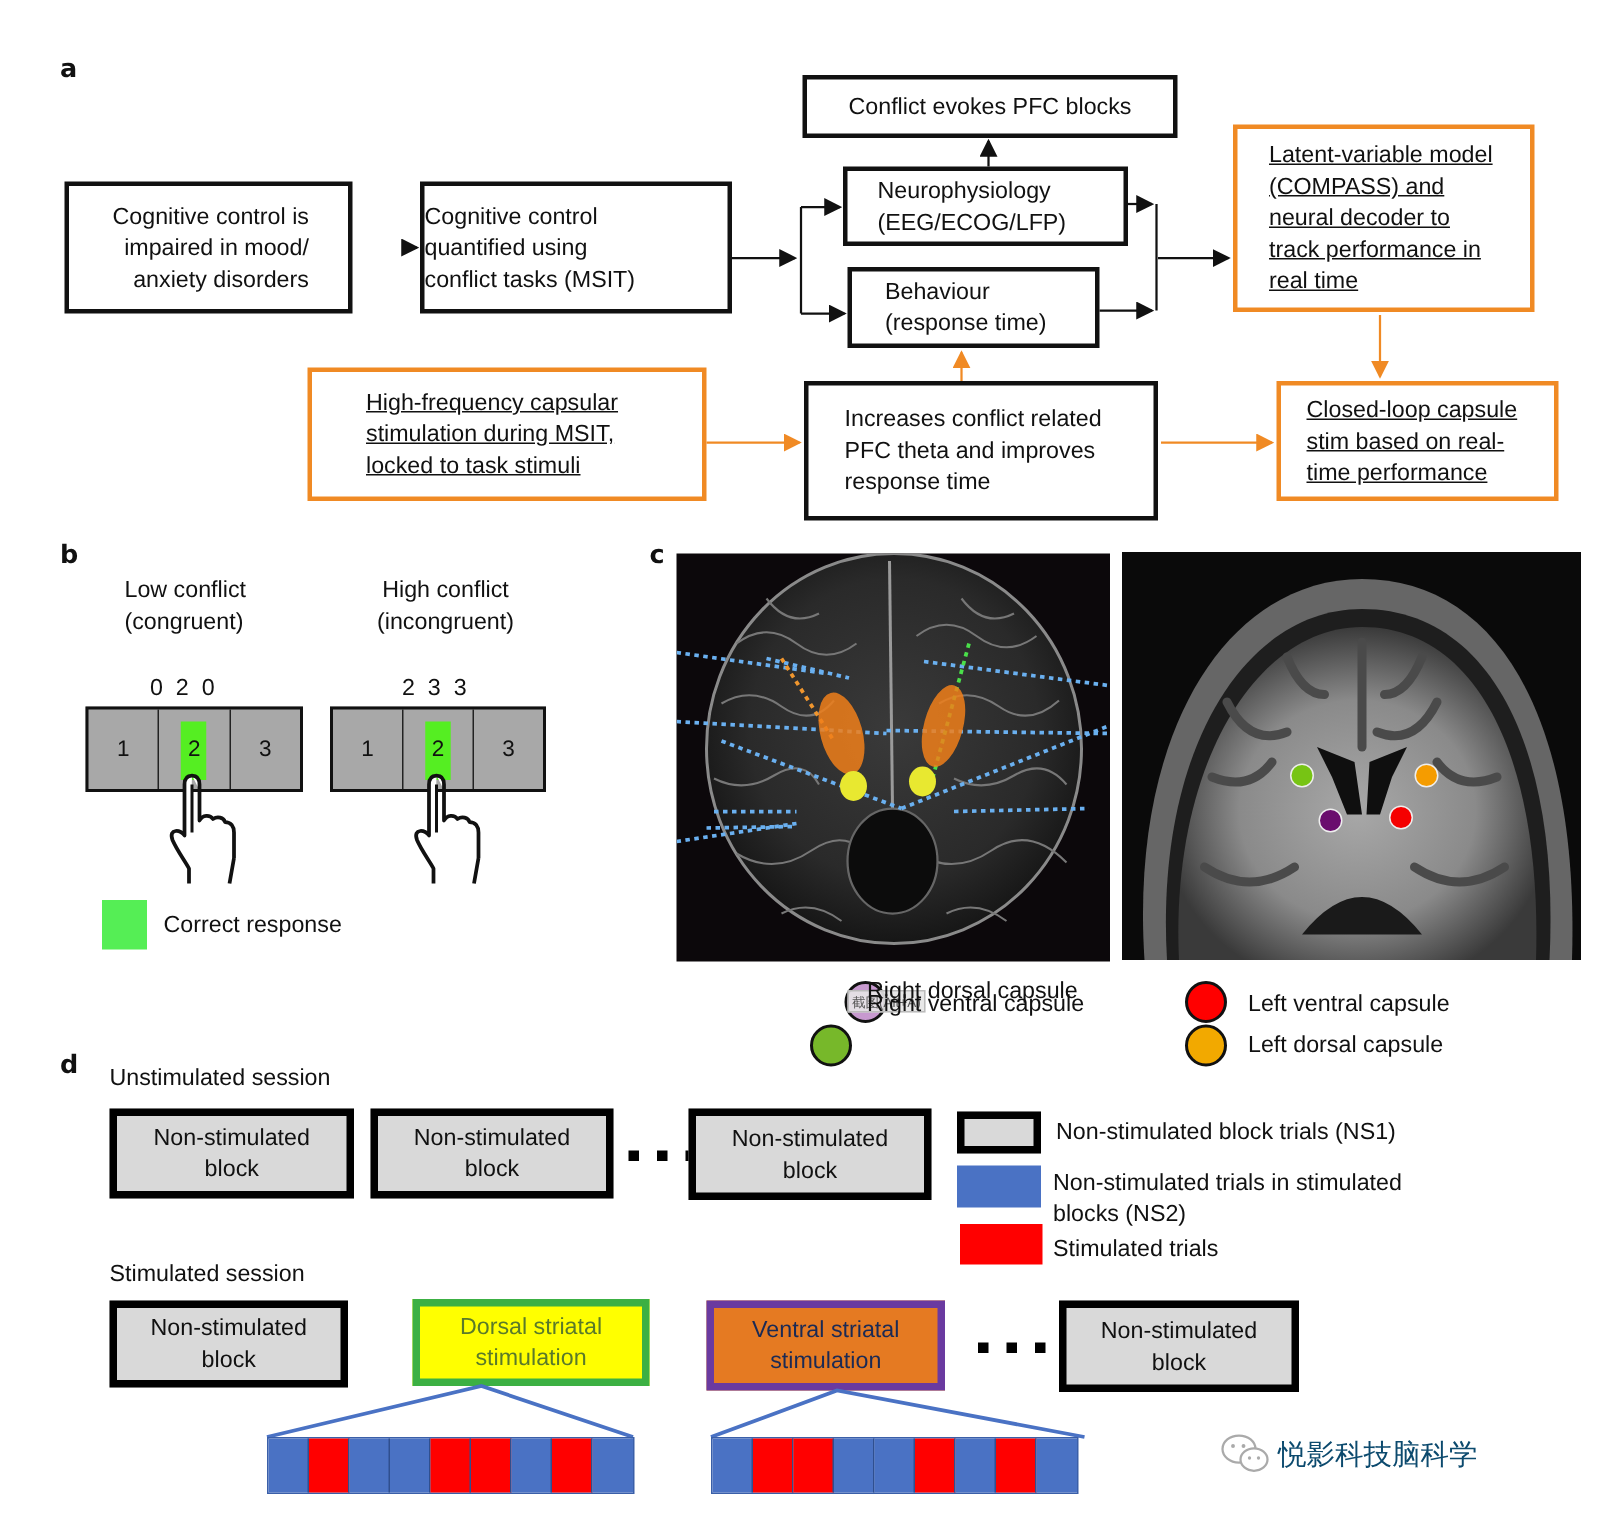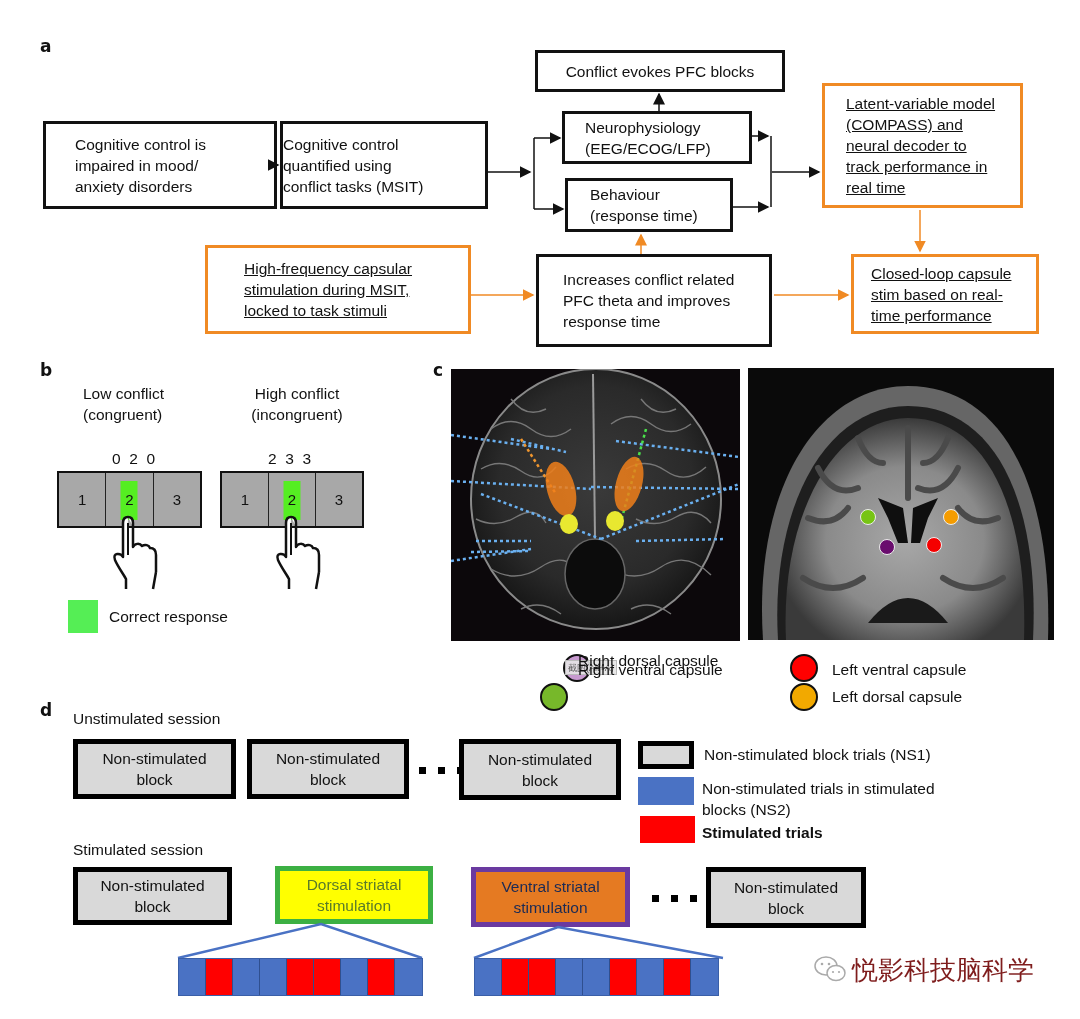--- a/index.html
+++ b/index.html
@@ -27,21 +27,21 @@
   .legend-circle { position:absolute; width:28px; height:28px; border-radius:50%; border:2px solid #111; box-sizing:border-box; }
   .seq { position:absolute; display:flex; border:1px solid #3a5fa8; }
   .seq div { width:27px; height:36px; box-sizing:border-box; border-right:1px solid #2f4f8f; }
   .seq div:last-child { border-right:none; }
 </style>
 </head>
 <body>
 
 <div class="panel-label" style="left:40px;top:36px;">a</div>
 
-<div class="fbox" style="left:43px;top:121px;width:234px;height:88px;padding-left:29px;">
+<div class="fbox" style="left:43px;top:121px;width:192px;height:88px;padding-left:29px;text-align:right;">
   <span>Cognitive control is
 impaired in mood/
 anxiety disorders</span>
 </div>
 <div class="fbox" style="left:280px;top:121px;width:208px;height:88px;">
   <span>Cognitive control
 quantified using
 conflict tasks (MSIT)</span>
 </div>
 <div class="fbox" style="left:535px;top:50px;width:250px;height:42px;justify-content:center;">
@@ -102,21 +102,21 @@
   <line x1="641" y1="254" x2="641" y2="235" stroke="#f08a24" stroke-width="1.5" marker-end="url(#ao)"></line>
   <line x1="774" y1="295" x2="848" y2="295" stroke="#f08a24" stroke-width="1.5" marker-end="url(#ao)"></line>
 </svg>
 
 <div class="panel-label" style="left:40px;top:360px;">b</div>
 
 <div class="txt" style="left:83px;top:383px;width:110px;text-align:left;">Low conflict
 (congruent)</div>
 <div class="txt" style="left:237px;top:383px;width:120px;text-align:center;">High conflict
 (incongruent)</div>
-<div class="txt" style="left:100px;top:448px;width:50px;white-space:pre;margin-left:12px;">0  2  0</div>
+<div class="txt" style="left:100px;top:448px;width:50px;white-space:pre;">0  2  0</div>
 <div class="txt" style="left:268px;top:448px;width:50px;white-space:pre;">2  3  3</div>
 
 <div class="key" style="left:57px;top:471px;width:145px;height:57px;">
   <div class="cell">
       <span>1</span>
     </div>
   <div class="cell">
       <div class="hl"></div>
       <span>2</span>
     </div>
@@ -258,21 +258,21 @@
   </div>
 <div class="block" style="left:459px;top:739px;width:162px;height:61px;">Non-stimulated
 block</div>
 
 <div class="abs" style="left:638px;top:741px;width:56px;height:28px;border:5px solid #000;background:#d9d9d9;"></div>
 <div class="txt" style="left:704px;top:744px;">Non-stimulated block trials (NS1)</div>
 <div class="abs" style="left:638px;top:777px;width:56px;height:28px;background:#4a72c4;"></div>
 <div class="txt" style="left:702px;top:778px;">Non-stimulated trials in stimulated
 blocks (NS2)</div>
 <div class="abs" style="left:640px;top:816px;width:55px;height:27px;background:#ff0000;"></div>
-<div class="txt" style="left:702px;top:822px;font-weight:bold;">Stimulated trials</div>
+<div class="txt" style="left:702px;top:822px;">Stimulated trials</div>
 
 <div class="txt" style="left:73px;top:839px;">Stimulated session</div>
 
 <div class="block" style="left:73px;top:867px;width:159px;height:58px;">Non-stimulated
 block</div>
 <div class="block" style="left:275px;top:866px;width:158px;height:58px;border-color:#3cb043;background:#ffff00;color:#5a7a2a;">Dorsal striatal
 stimulation</div>
 <div class="block" style="left:471px;top:867px;width:159px;height:60px;border-color:#6a3aa0;background:#e57a22;color:#1a2a55;">Ventral striatal
 stimulation</div>
 <div class="dots" style="left:652px;top:895px;">
@@ -314,13 +314,13 @@
 <div class="abs" style="left:813px;top:955px;width:34px;height:28px;">
   <svg width="34" height="28">
     <ellipse cx="13" cy="11" rx="11" ry="9" fill="none" stroke="#aaa" stroke-width="1.5"></ellipse>
     <ellipse cx="23" cy="18" rx="9" ry="7.5" fill="#fff" stroke="#aaa" stroke-width="1.5"></ellipse>
     <circle cx="9" cy="9" r="1.3" fill="#aaa"></circle>
       <circle cx="16" cy="9" r="1.3" fill="#aaa"></circle>
     <circle cx="20" cy="17" r="1.1" fill="#aaa"></circle>
       <circle cx="26" cy="17" r="1.1" fill="#aaa"></circle>
   </svg>
 </div>
-<div class="abs" style="left:852px;top:955px;font-size:26px;line-height:30px;color:#7f1d1d;font-family:'DejaVu Sans',sans-serif;">悦影科技脑科学</div>
+<div class="abs" style="left:852px;top:955px;font-size:19px;line-height:30px;color:#0c4a6e;font-family:'DejaVu Sans',sans-serif;">悦影科技脑科学</div>
 
 </body></html>

